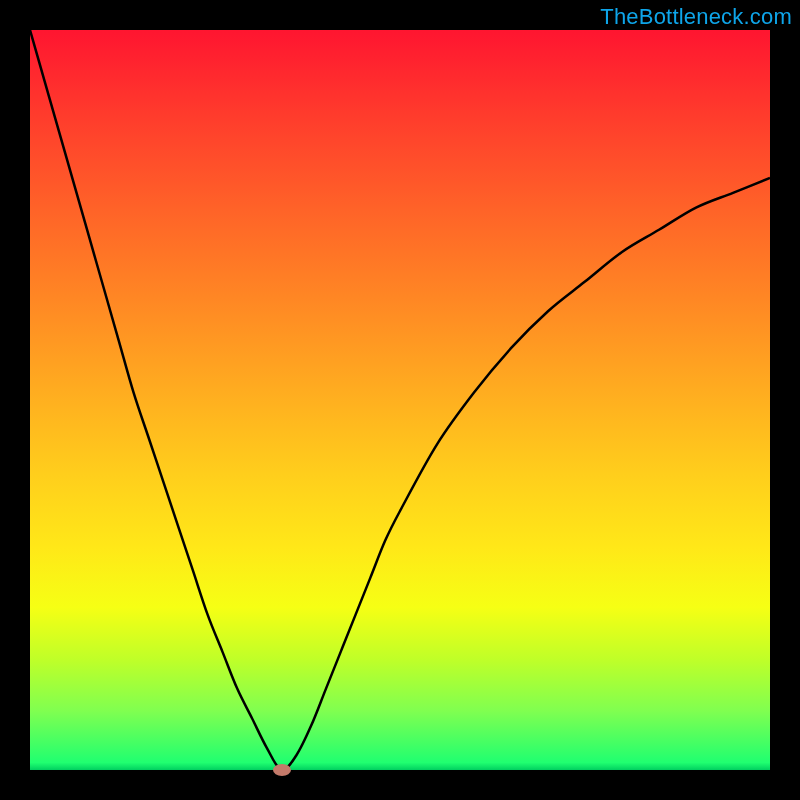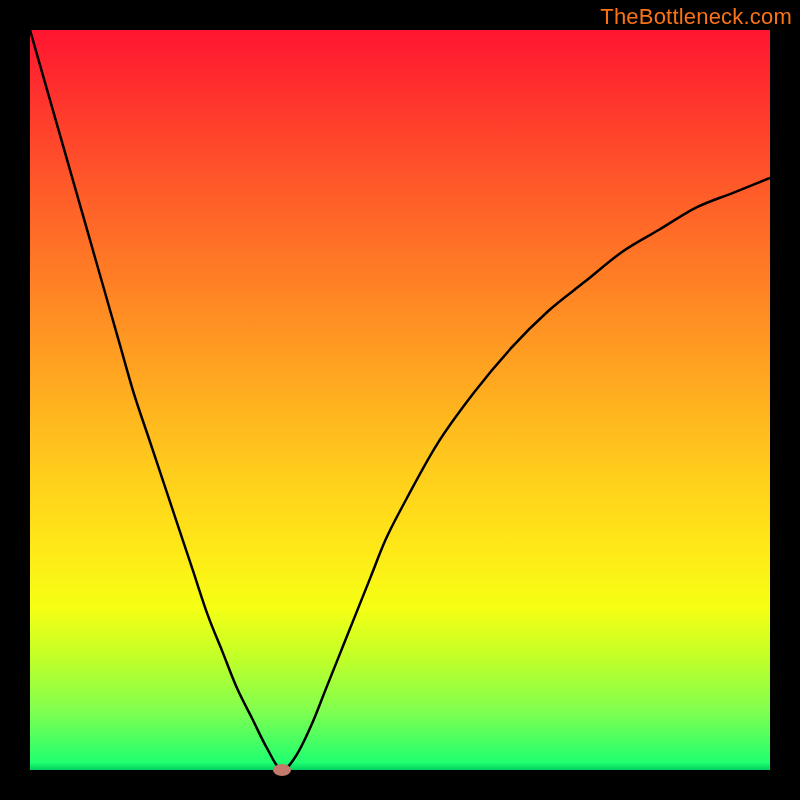--- a/index.html
+++ b/index.html
@@ -36,21 +36,21 @@
       #c0ff28 85%,
       #80ff50 92%,
       #20ff70 99%,
       #00d060 100%
     );
   }
   .watermark {
     position: absolute;
     top: 4px;
     right: 8px;
-    color: #f97316;
+    color: #0ea5e9;
     font-size: 22px;
     font-weight: 500;
     letter-spacing: 0.2px;
     user-select: none;
   }
   svg.curve {
     position: absolute;
     left: 0;
     top: 0;
     width: 740px;

